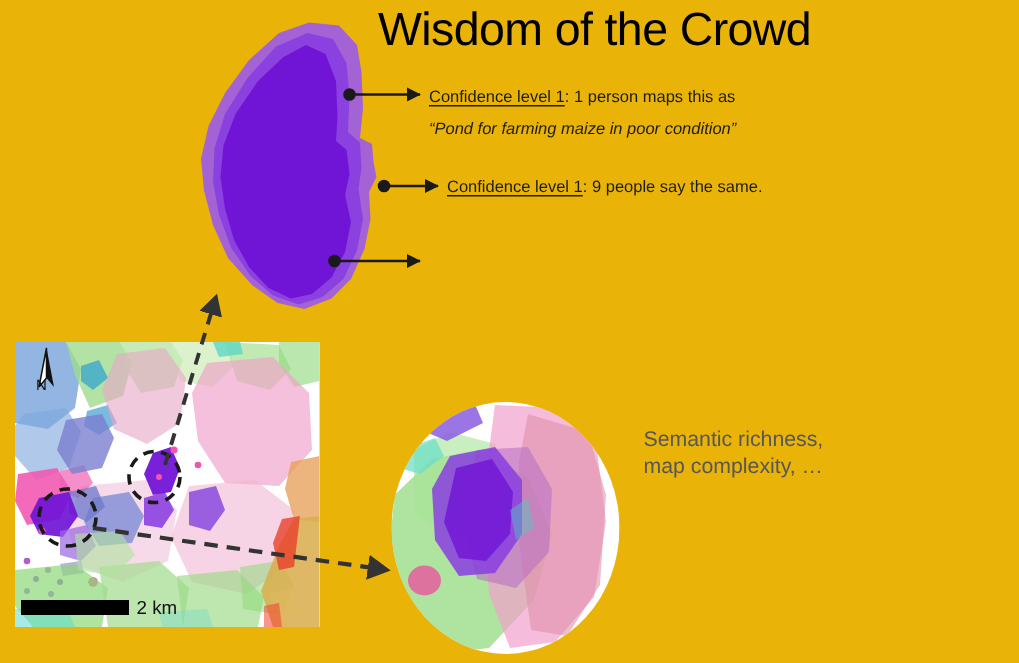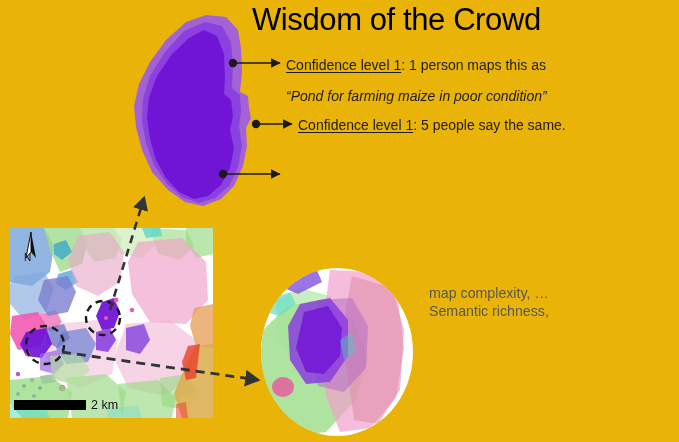--- a/index.html
+++ b/index.html
@@ -29,33 +29,33 @@
     font-size: 31px;
     font-weight: 400;
     letter-spacing: -0.4px;
     color: #000000;
     white-space: nowrap;
   }
 
   
   .callout {
     position: absolute;
-    font-size: 14px;
+    font-size: 11px;
     line-height: 20px;
     color: #1d1d1d;
     white-space: nowrap;
   }
   .callout .lead {
     text-decoration: underline;
     text-underline-offset: 2px;
   }
   .callout .quote {
     display: block;
     font-style: italic;
-    margin-top: 11px;
+    margin-top: 1px;
   }
   #callout-1 { left: 286px; top: 55px; }
   #callout-2 { left: 298px; top: 115px; }
   #callout-3 { left: 286px; top: 166px; }
 
   
   #map-inset {
     position: absolute;
     left: 10px;
     top: 228px;
@@ -167,21 +167,21 @@
   </svg>
 
   <div id="title">Wisdom of the Crowd</div>
 
   <div class="callout" id="callout-1">
     <span><span class="lead">Confidence level 1</span><span>: 1 person maps this as</span></span>
     <span class="quote">“Pond for farming maize in poor condition”</span>
   </div>
 
   <div class="callout" id="callout-2">
-    <span><span class="lead">Confidence level 1</span><span>: 5 people say the same.</span></span>
+    <span><span class="lead">Confidence level 1</span><span>: 9 people say the same.</span></span>
   </div>
 
 
   <div id="map-inset">
     <svg id="map-svg" width="203" height="190" viewBox="0 0 203 190" xmlns="http://www.w3.org/2000/svg">
       <rect x="0" y="0" width="203" height="190" fill="#ffffff"></rect>
 
       <polygon points="0,0 34,0 44,18 40,44 22,58 0,54" fill="#7fa8dd" opacity="0.85"></polygon>
       <polygon points="34,0 70,0 78,14 72,36 50,44 40,22" fill="#9fdc8f" opacity="0.80"></polygon>
       <polygon points="70,0 104,0 112,12 106,30 84,34 74,18" fill="#b6e6a4" opacity="0.78"></polygon>
@@ -248,22 +248,22 @@
     </svg>
     <span class="north-label">N</span>
 
     <div class="scalebar-wrap">
       <div class="scalebar-bar"></div>
       <span class="scalebar-label">2 km</span>
     </div>
   </div>
 
   <div id="ai-block">
+    <div class="sub">Semantic richness,</div>
     <div class="sub">map complexity, …</div>
-    <div class="sub">Semantic richness,</div>
   </div>
 
   <svg id="overlay" viewBox="0 0 679 442" xmlns="http://www.w3.org/2000/svg">
     <defs>
       <marker id="arrow-solid" markerWidth="7" markerHeight="7" refX="5.6" refY="3" orient="auto">
         <path d="M0,0 L6,3 L0,6 z" fill="#1a1a1a"></path>
       </marker>
       <marker id="arrow-dashed" markerWidth="6" markerHeight="6" refX="4.6" refY="3" orient="auto">
         <path d="M0,0 L5.5,3 L0,6 z" fill="#333333"></path>
       </marker>

